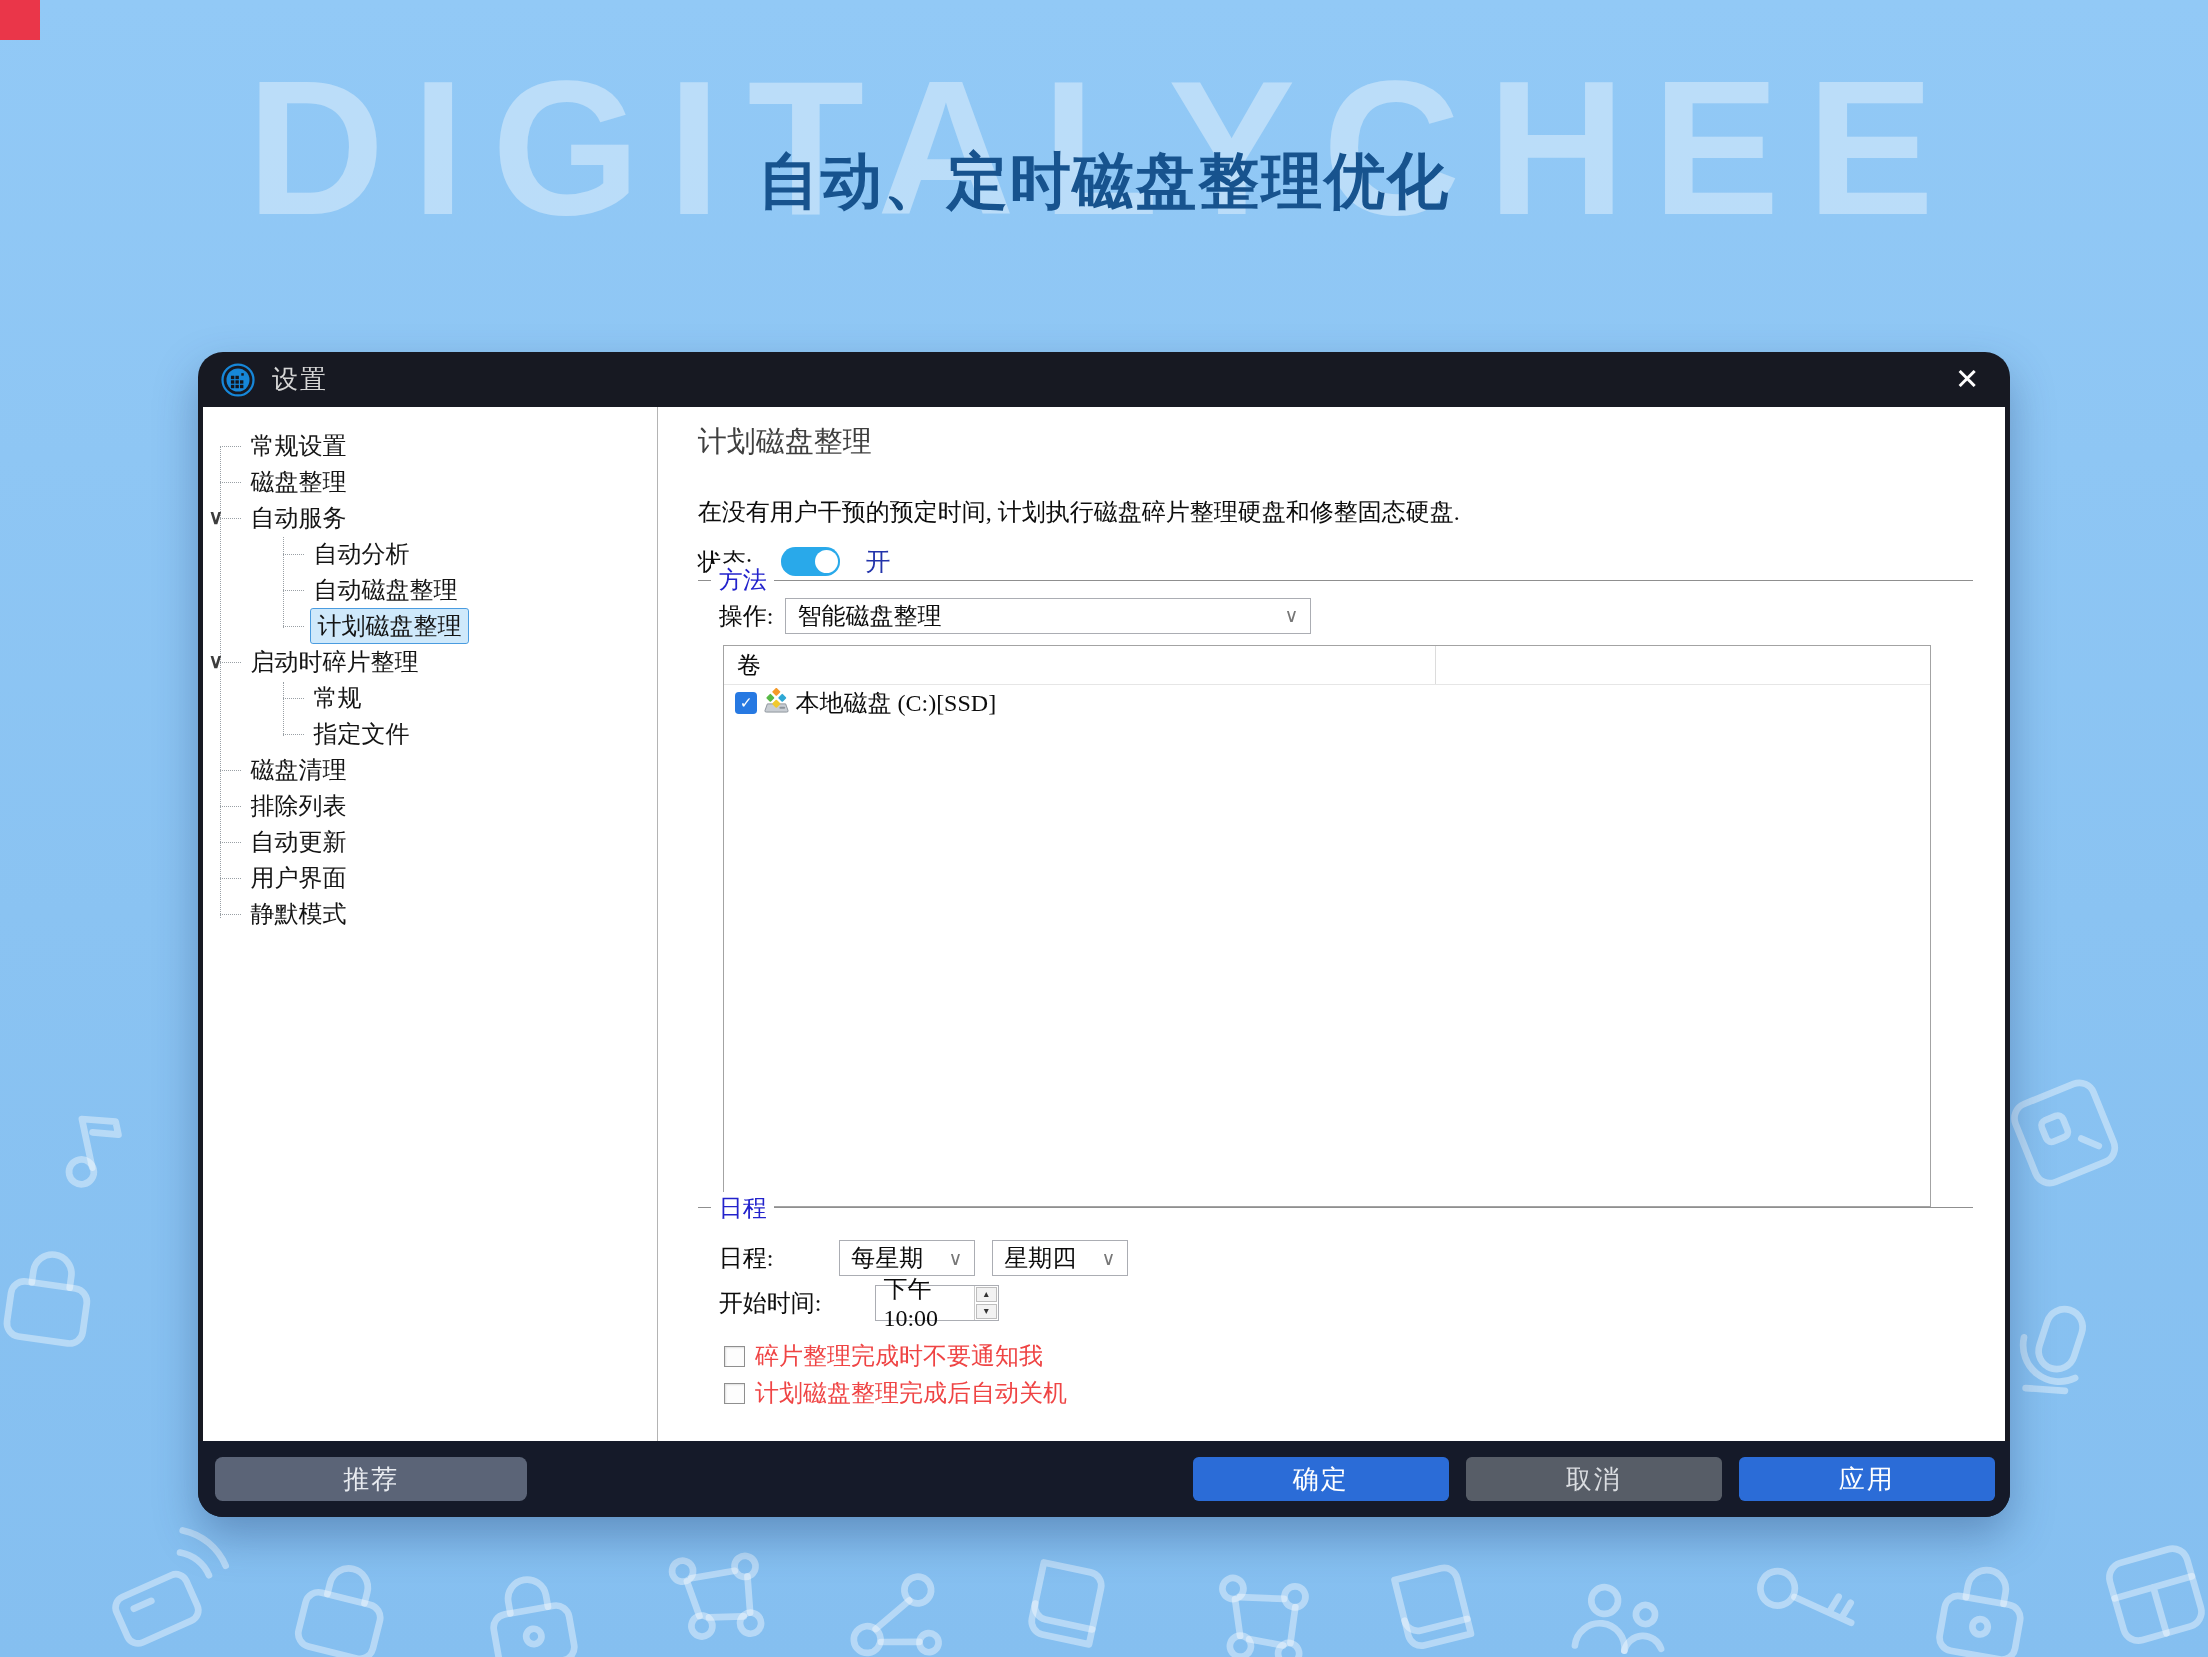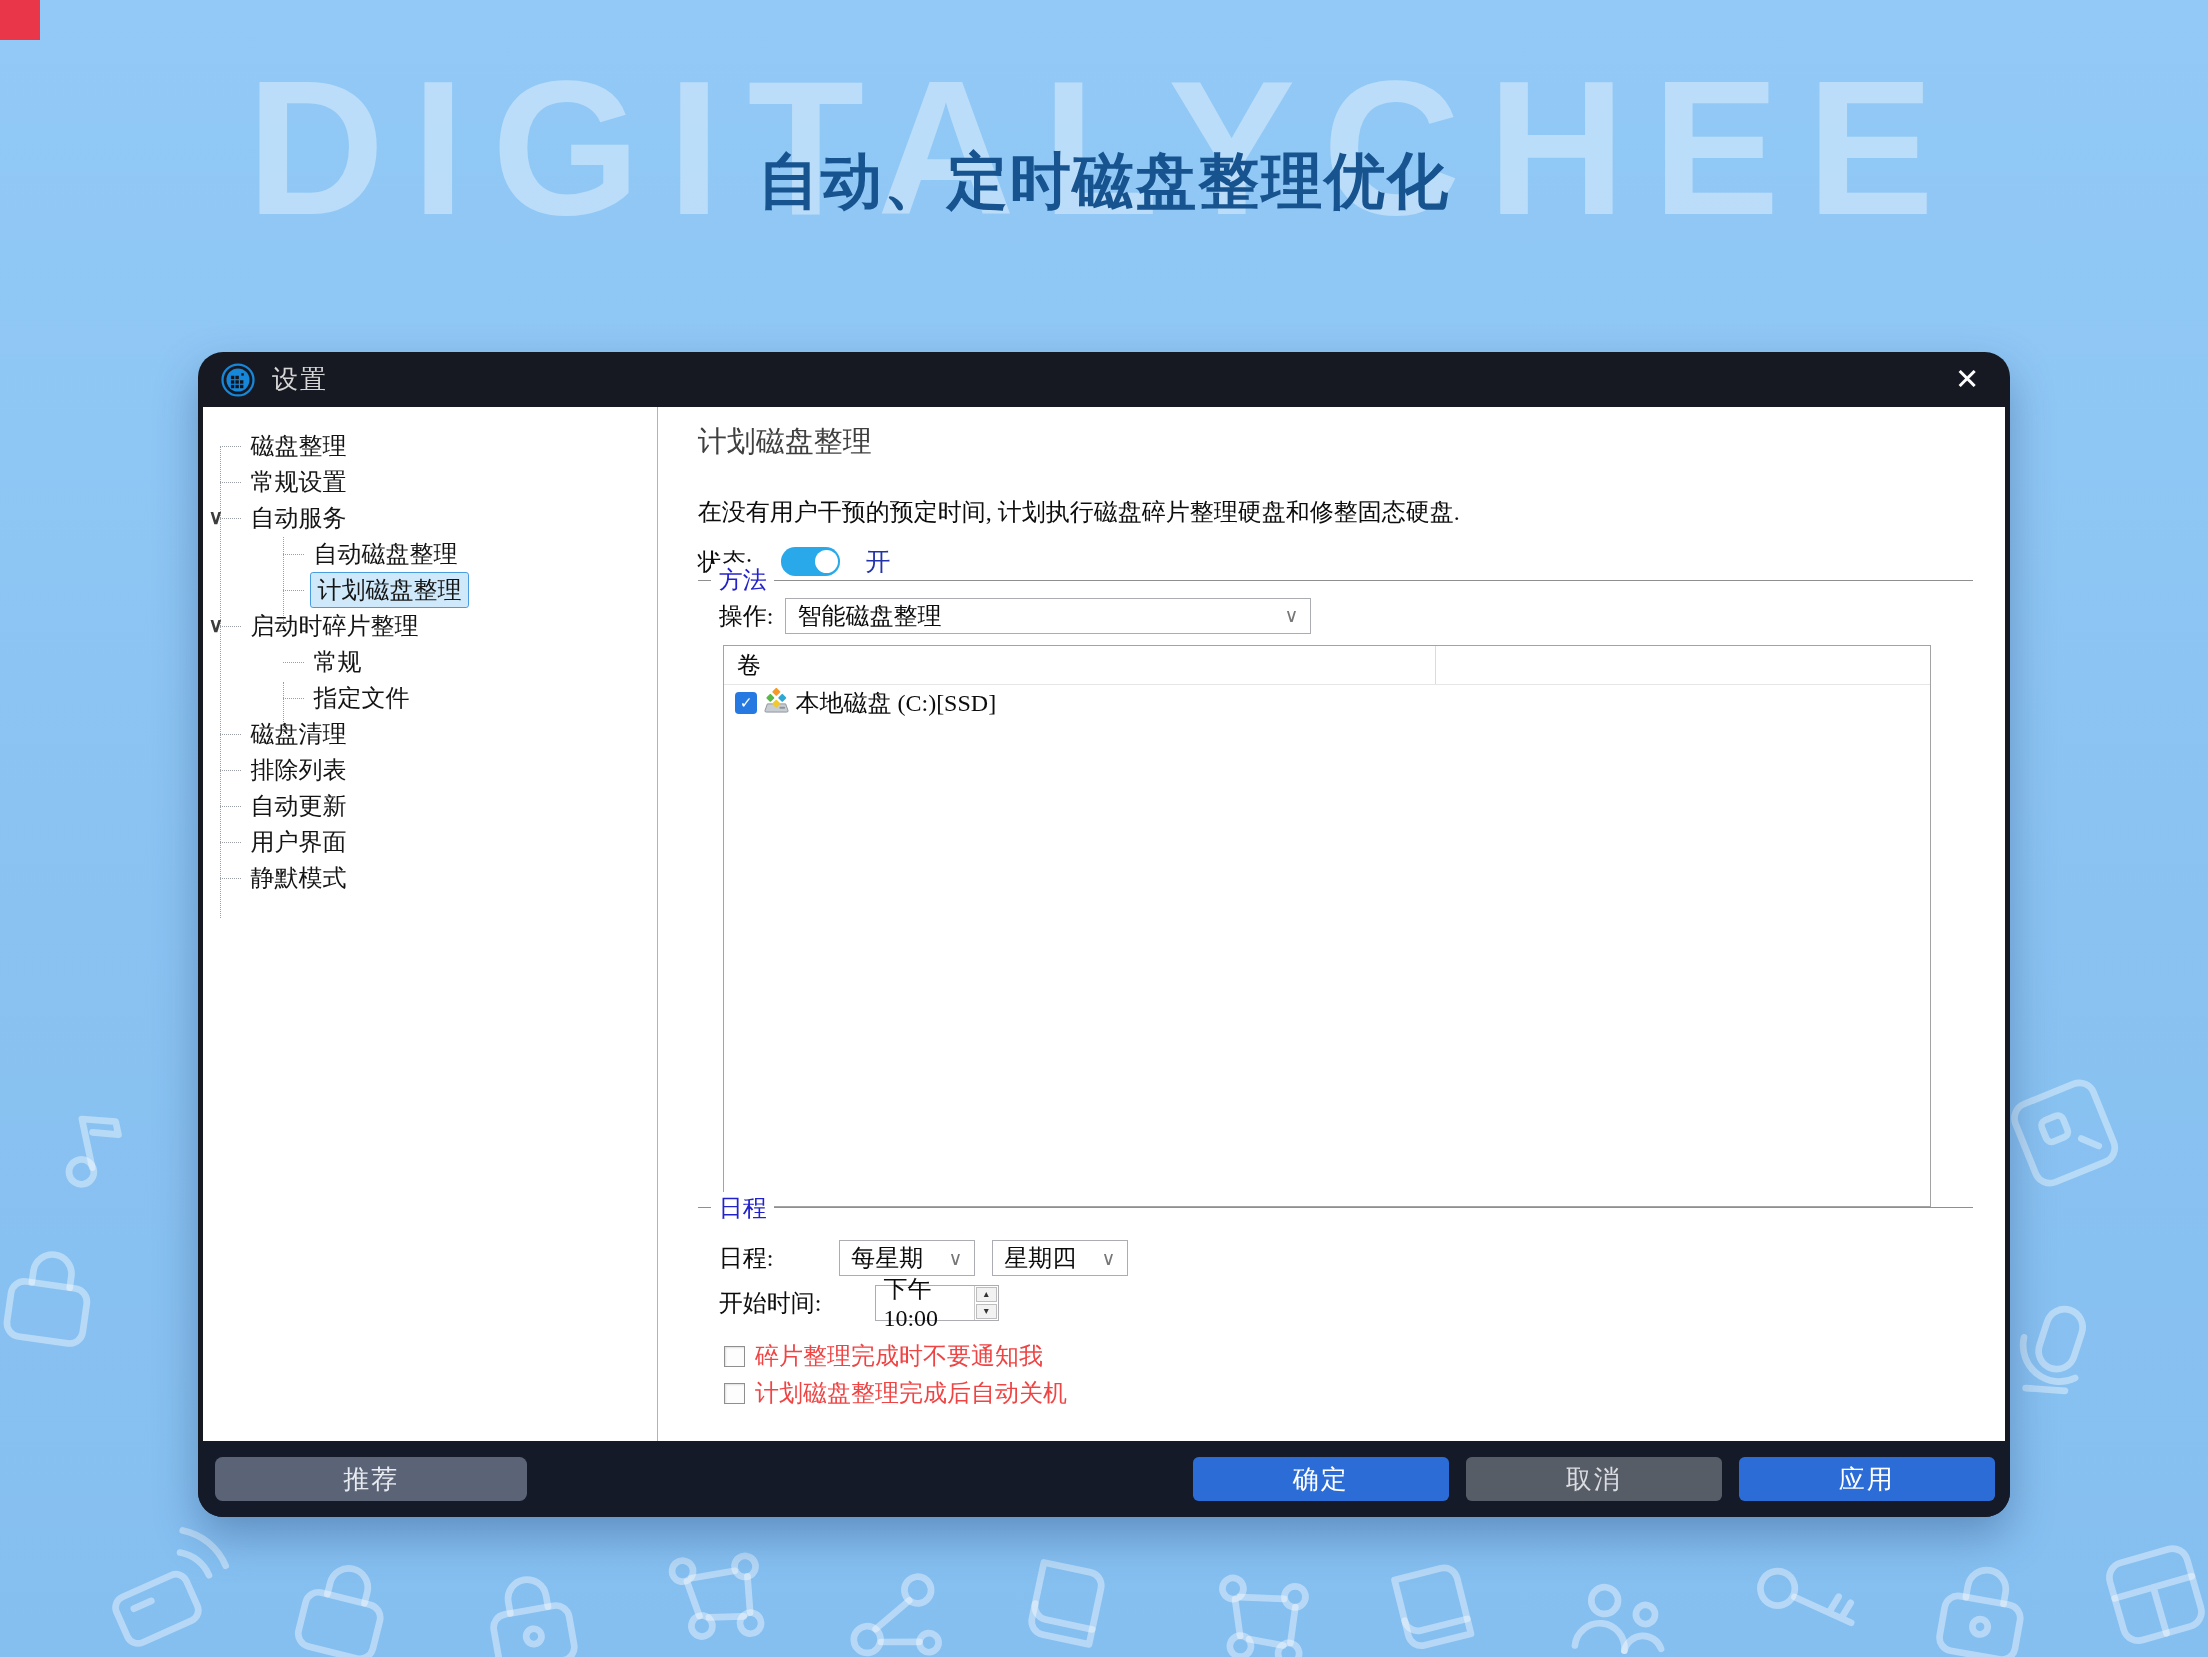--- a/index.html
+++ b/index.html
@@ -222,30 +222,34 @@
 
   <div class="window-body">
 
     <div class="sidebar">
       <div class="guide g-v1"></div>
       <div class="guide g-v2a"></div>
       <div class="guide g-v2b"></div>
 
       <div class="trow lvl1">
           <span class="stub"></span>
+          <span class="lbl">常规设置</span>
+        </div>
+      <div class="trow lvl1">
+          <span class="stub"></span>
           <span class="lbl">磁盘整理</span>
         </div>
       <div class="trow lvl1">
-          <span class="stub"></span>
-          <span class="lbl">常规设置</span>
-        </div>
-      <div class="trow lvl1">
           <span class="chev">∨</span>
           <span class="stub"></span>
           <span class="lbl">自动服务</span>
+        </div>
+      <div class="trow lvl2">
+          <span class="stub"></span>
+          <span class="lbl">自动分析</span>
         </div>
       <div class="trow lvl2">
           <span class="stub"></span>
           <span class="lbl">自动磁盘整理</span>
         </div>
       <div class="trow lvl2">
           <span class="stub"></span>
           <span class="lbl sel">计划磁盘整理</span>
         </div>
       <div class="trow lvl1">

